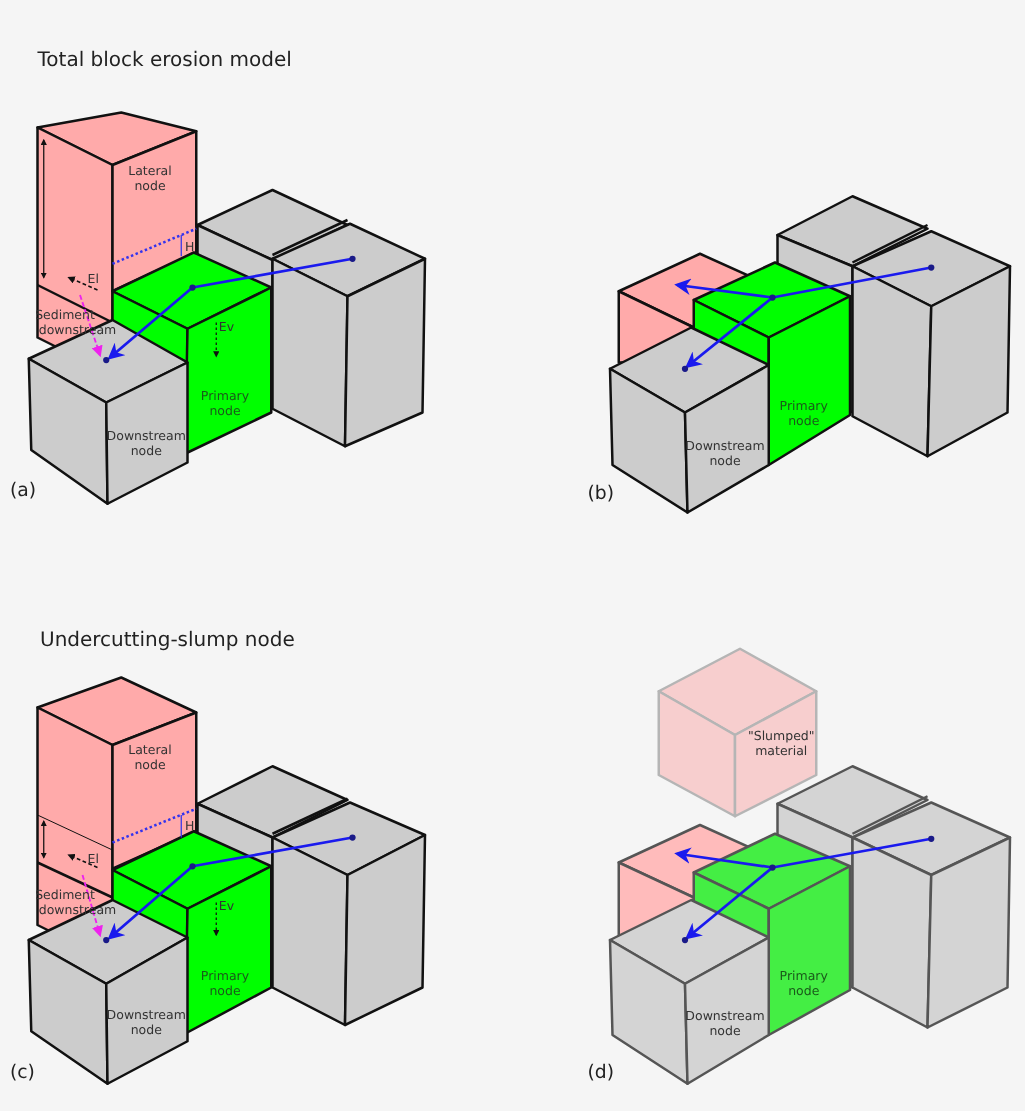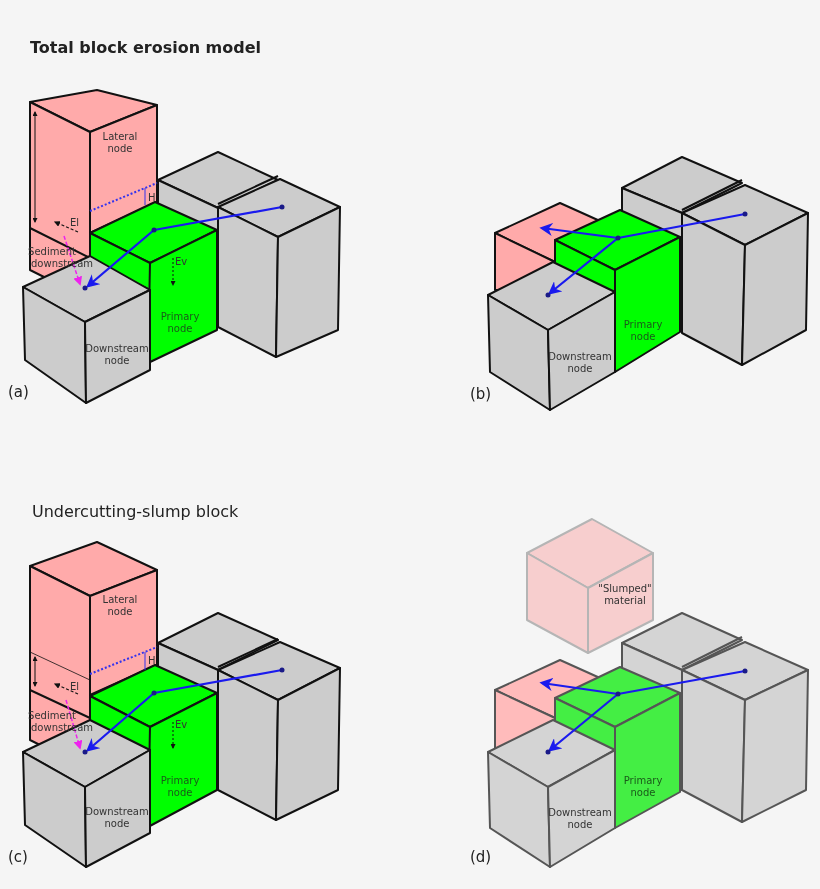--- a/index.html
+++ b/index.html
@@ -6,22 +6,22 @@
   body{width:820px;height:889px;position:relative;overflow:hidden;font-family:"DejaVu Sans","Liberation Sans",sans-serif;}
   .title{position:absolute;font-size:16px;color:#222;}
   .plabel{position:absolute;font-size:15px;color:#222;}
   svg{position:absolute;left:0;top:0;}
   .lbl{font-family:"DejaVu Sans",sans-serif;font-size:10px;fill:#333;text-anchor:middle;}
   .lblg{font-family:"DejaVu Sans",sans-serif;font-size:10px;fill:#1a5a1a;text-anchor:middle;}
 </style>
 </head>
 <body>
 
-<div class="title" style="left:30px;top:38px;font-weight:bold;">Total block erosion model</div>
-<div class="title" style="left:32px;top:502px;">Undercutting-slump block</div>
+<div class="title" style="left:30px;top:38px;">Total block erosion model</div>
+<div class="title" style="left:32px;top:502px;">Undercutting-slump node</div>
 
 <div class="plabel" style="left:8px;top:383px;">(a)</div>
 <div class="plabel" style="left:470px;top:385px;">(b)</div>
 <div class="plabel" style="left:8px;top:848px;">(c)</div>
 <div class="plabel" style="left:470px;top:848px;">(d)</div>
 
 <svg width="820" height="889" viewBox="0 0 820 889">
   <defs>
     <marker id="blueHead" viewBox="0 0 10 10" refX="8" refY="5" markerWidth="6" markerHeight="6" orient="auto-start-reverse">
       <path d="M0,0 L10,5 L0,10 L3,5 z" fill="#1a1aee"></path>

